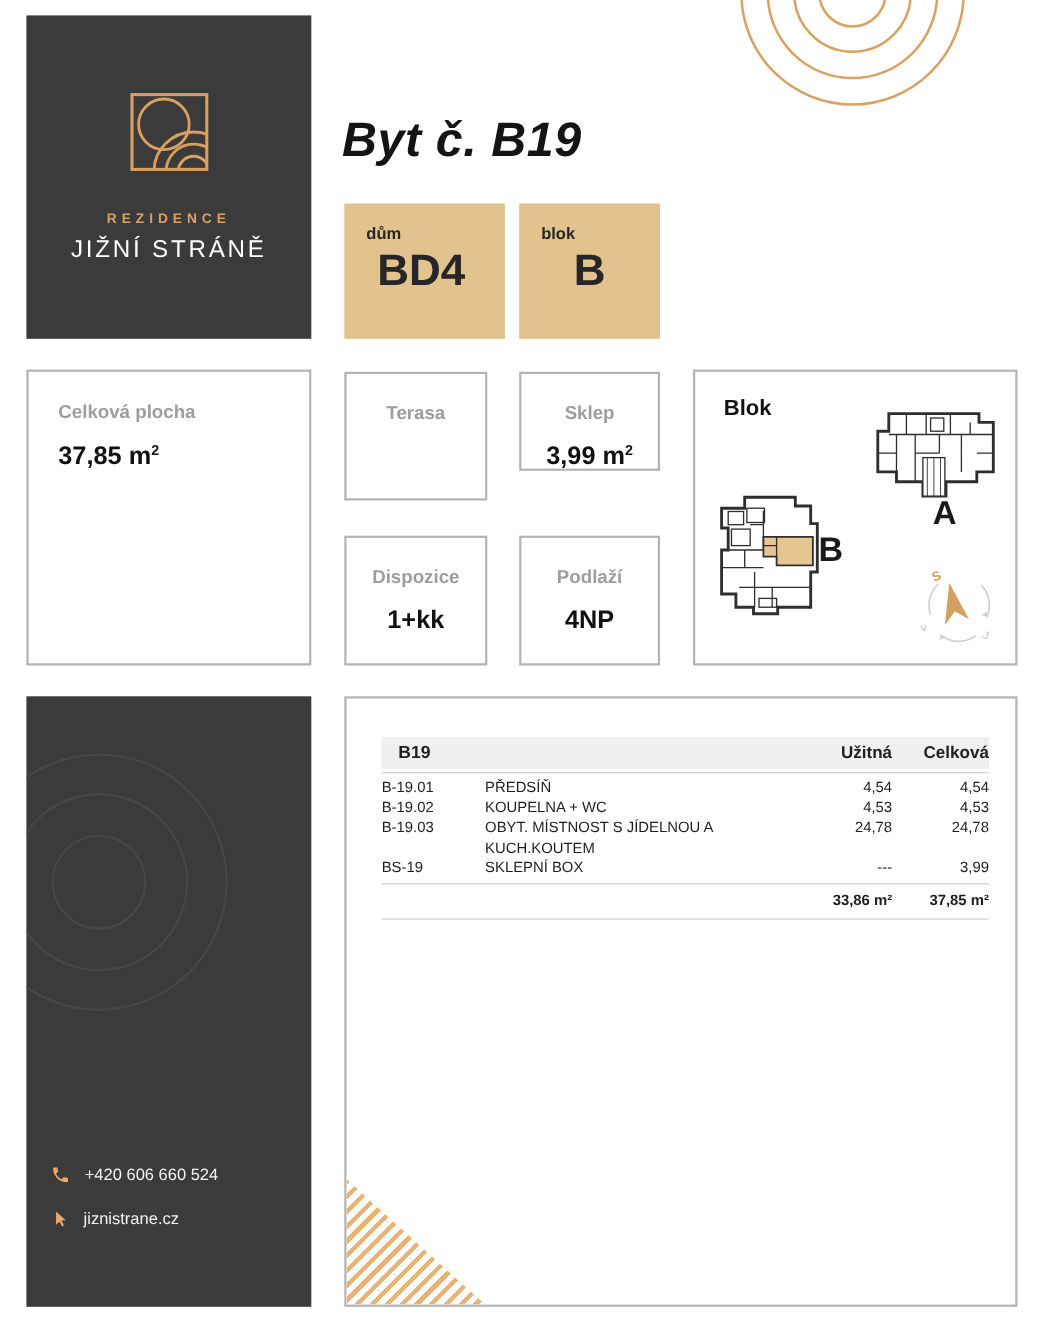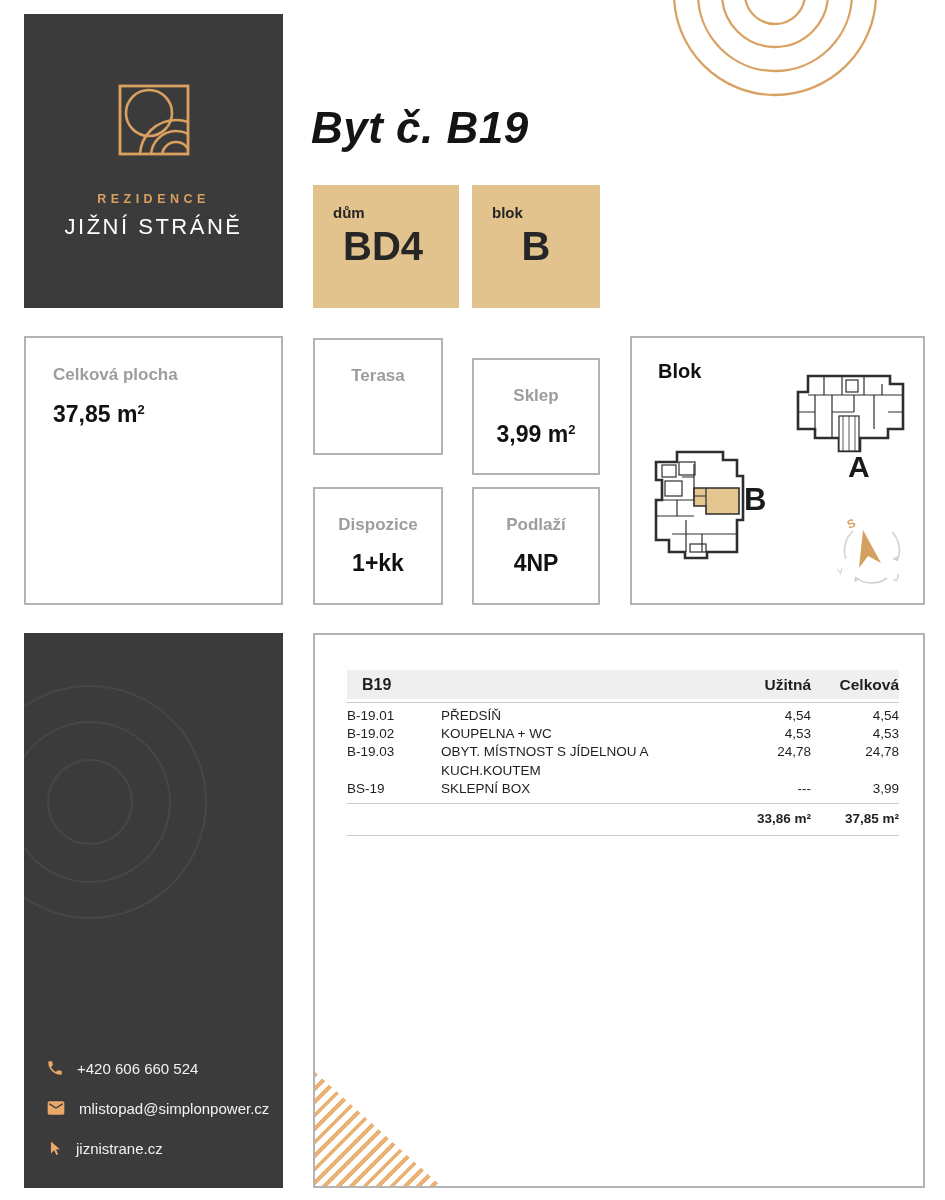--- a/index.html
+++ b/index.html
@@ -31,21 +31,21 @@
   
   #corner-arcs{position:absolute;left:660px;top:0;}
 
   
   #stat-total{left:24px;top:336px;width:259px;height:269px;padding:27px 0 0 27px;}
   .stat-label{font-size:17px;font-weight:bold;color:#9d9d9d;}
   .stat-value{font-size:23px;font-weight:bold;color:#111;margin-top:16px;}
   .sup{font-size:13px;vertical-align:8px;}
   .stat-small{text-align:center;padding-top:26px;}
   #stat-terasa{left:313px;top:338px;width:130px;height:117px;}
-  #stat-sklep{left:472px;top:358px;width:128px;height:117px;}
+  #stat-sklep{left:472px;top:338px;width:128px;height:90px;}
   #stat-dispozice{left:313px;top:487px;width:130px;height:118px;}
   #stat-podlazi{left:472px;top:487px;width:128px;height:118px;}
   .stat-small .stat-value{margin-top:15px;}
 
   
   #blok-box{left:630px;top:336px;width:295px;height:269px;}
   #blok-title{position:absolute;left:26px;top:22px;font-size:20px;font-weight:bold;color:#111;}
   #plan-a{position:absolute;left:160px;top:33px;}
   #plan-b{position:absolute;left:18px;top:110px;}
   .plan-label{position:absolute;font-weight:bold;color:#1a1a1a;}
@@ -203,26 +203,20 @@
       </g>
     </svg>
     <div id="contact-rows">
       <div class="contact-row">
         <svg width="18" height="18" viewBox="0 0 24 24">
             <path fill="#ECA76B" d="M6.62 10.79c1.44 2.83 3.76 5.14 6.59 6.59l2.2-2.21c.27-.27.67-.36 1.02-.24 1.12.37 2.33.57 3.57.57.55 0 1 .45 1 1V20c0 .55-.45 1-1 1-9.39 0-17-7.61-17-17 0-.55.45-1 1-1h3.5c.55 0 1 .45 1 1 0 1.25.2 2.45.57 3.57.11.35.03.74-.25 1.02l-2.2 2.2z"></path>
           </svg>
         <span class="contact-text">+420 606 660 524</span>
       </div>
       <div class="contact-row">
-        <svg width="20" height="20" viewBox="0 0 24 24">
-            <path fill="#ECA76B" d="M20 4H4c-1.1 0-2 .9-2 2v12c0 1.1.9 2 2 2h16c1.1 0 2-.9 2-2V6c0-1.1-.9-2-2-2zm0 4l-8 5-8-5V6l8 5 8-5v2z"></path>
-          </svg>
-        <span class="contact-text">mlistopad@simplonpower.cz</span>
-      </div>
-      <div class="contact-row">
         <svg width="17" height="17" viewBox="0 0 24 24">
             <path fill="#ECA76B" d="M7 2 L7 19 L11.5 14.6 L14.6 21.3 L17.2 20 L14.2 13.4 L19.5 13 Z"></path>
           </svg>
         <span class="contact-text">jiznistrane.cz</span>
       </div>
     </div>
   </div>
 
   <div class="outline-box" id="table-card">
     <div id="rooms-table">

